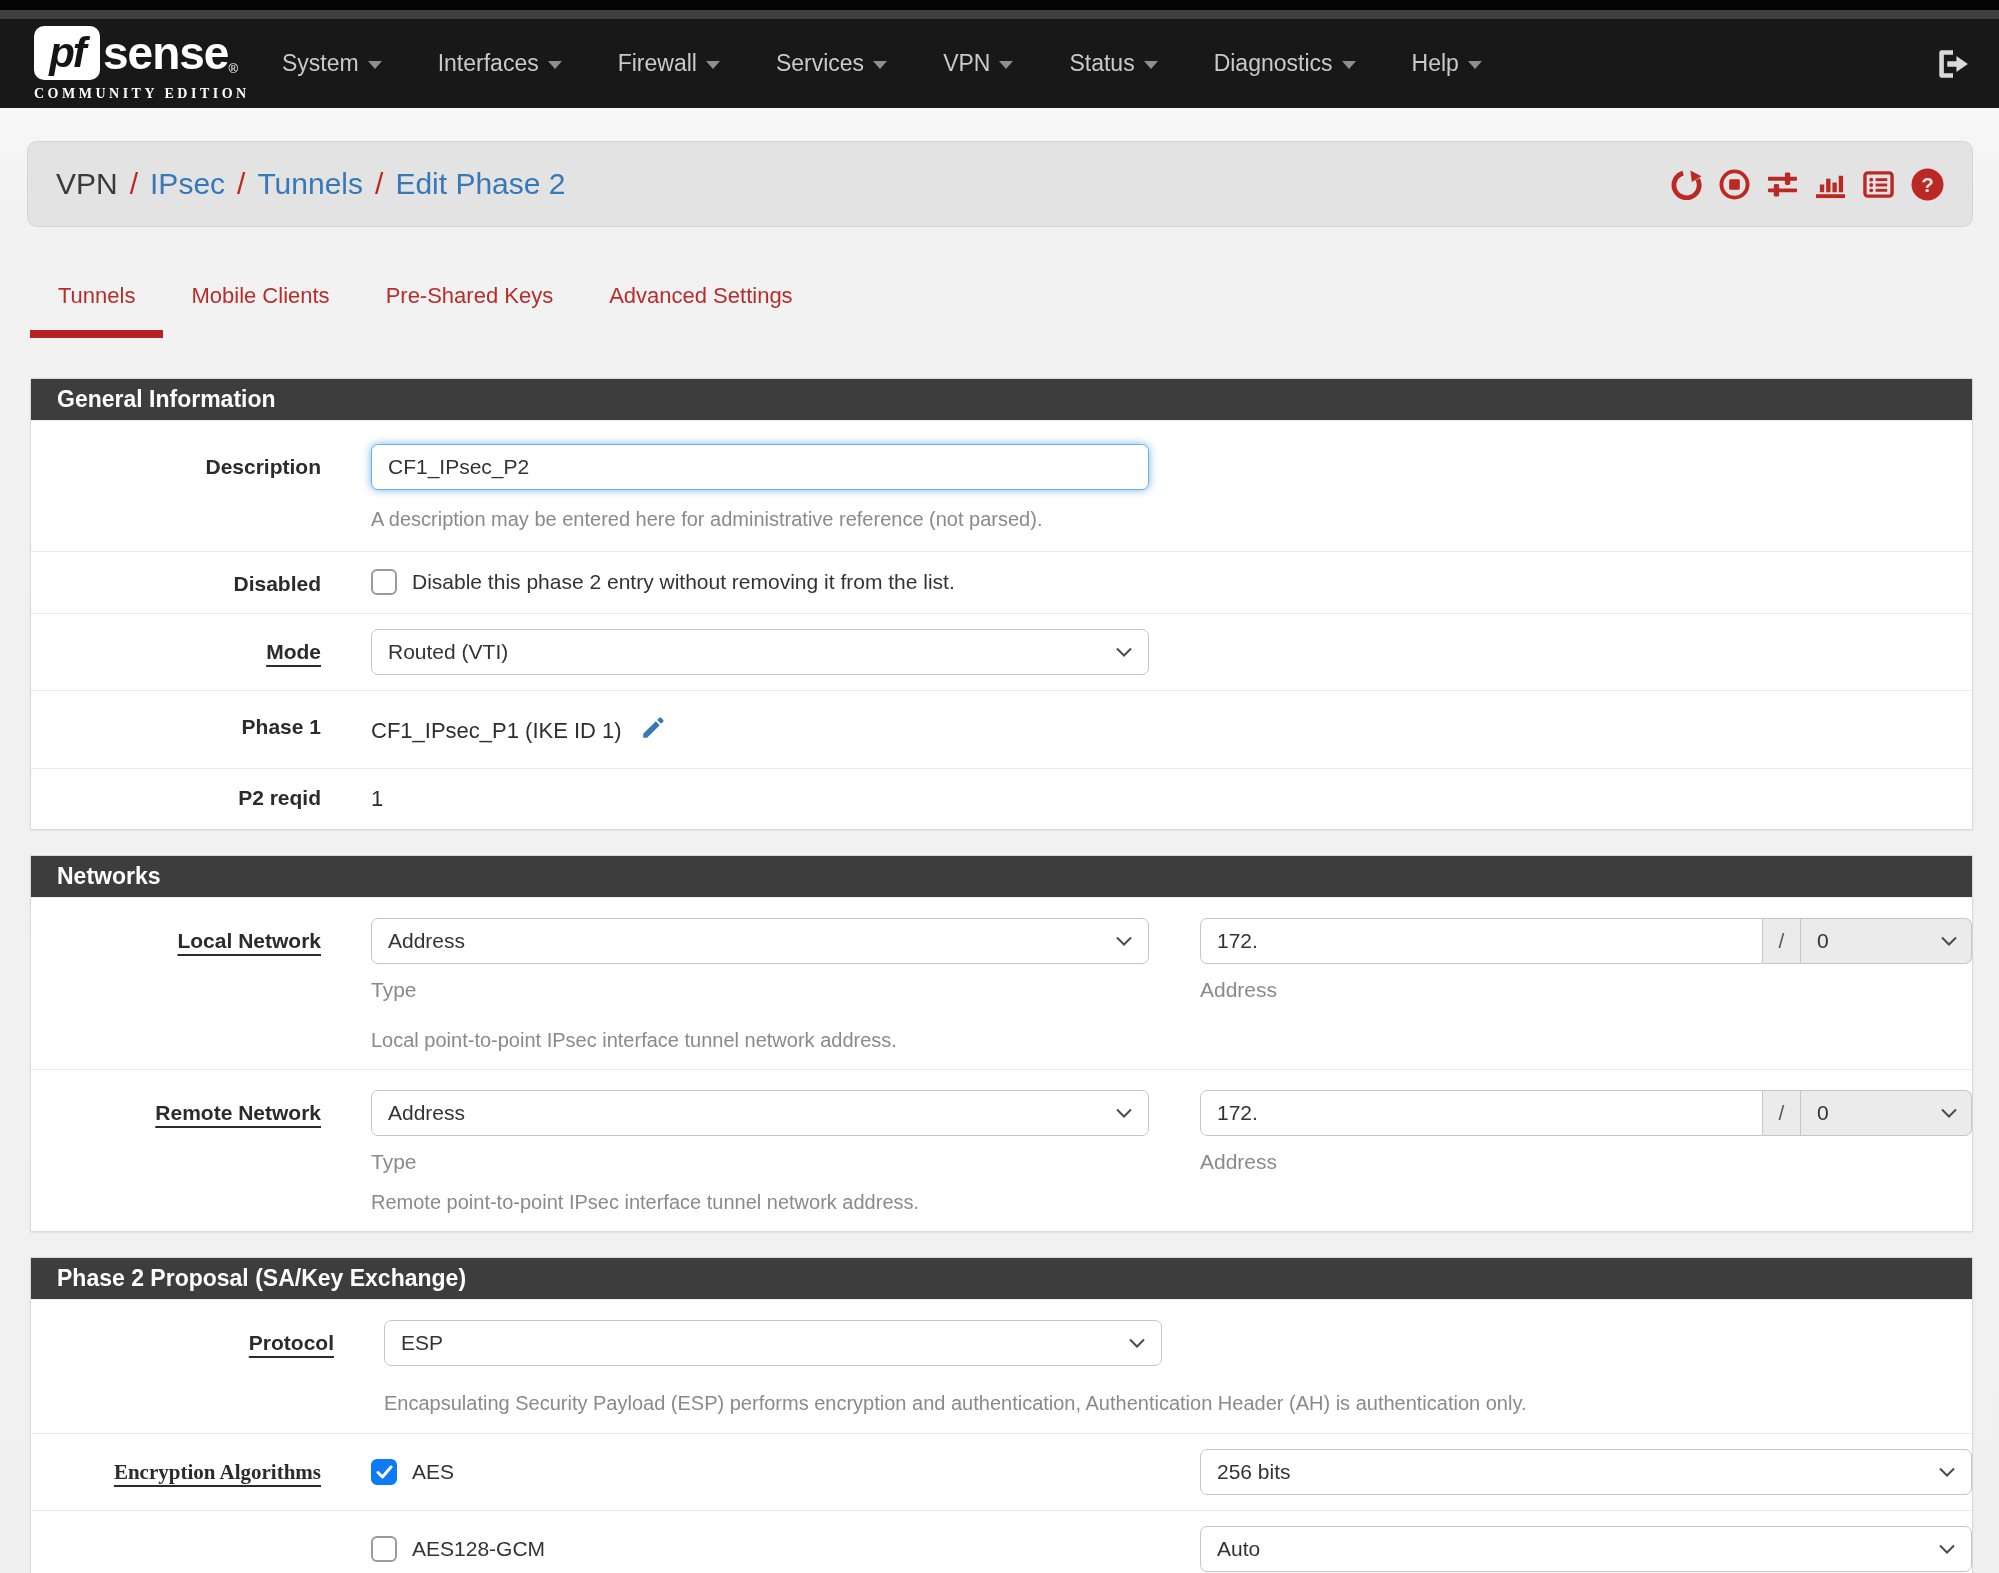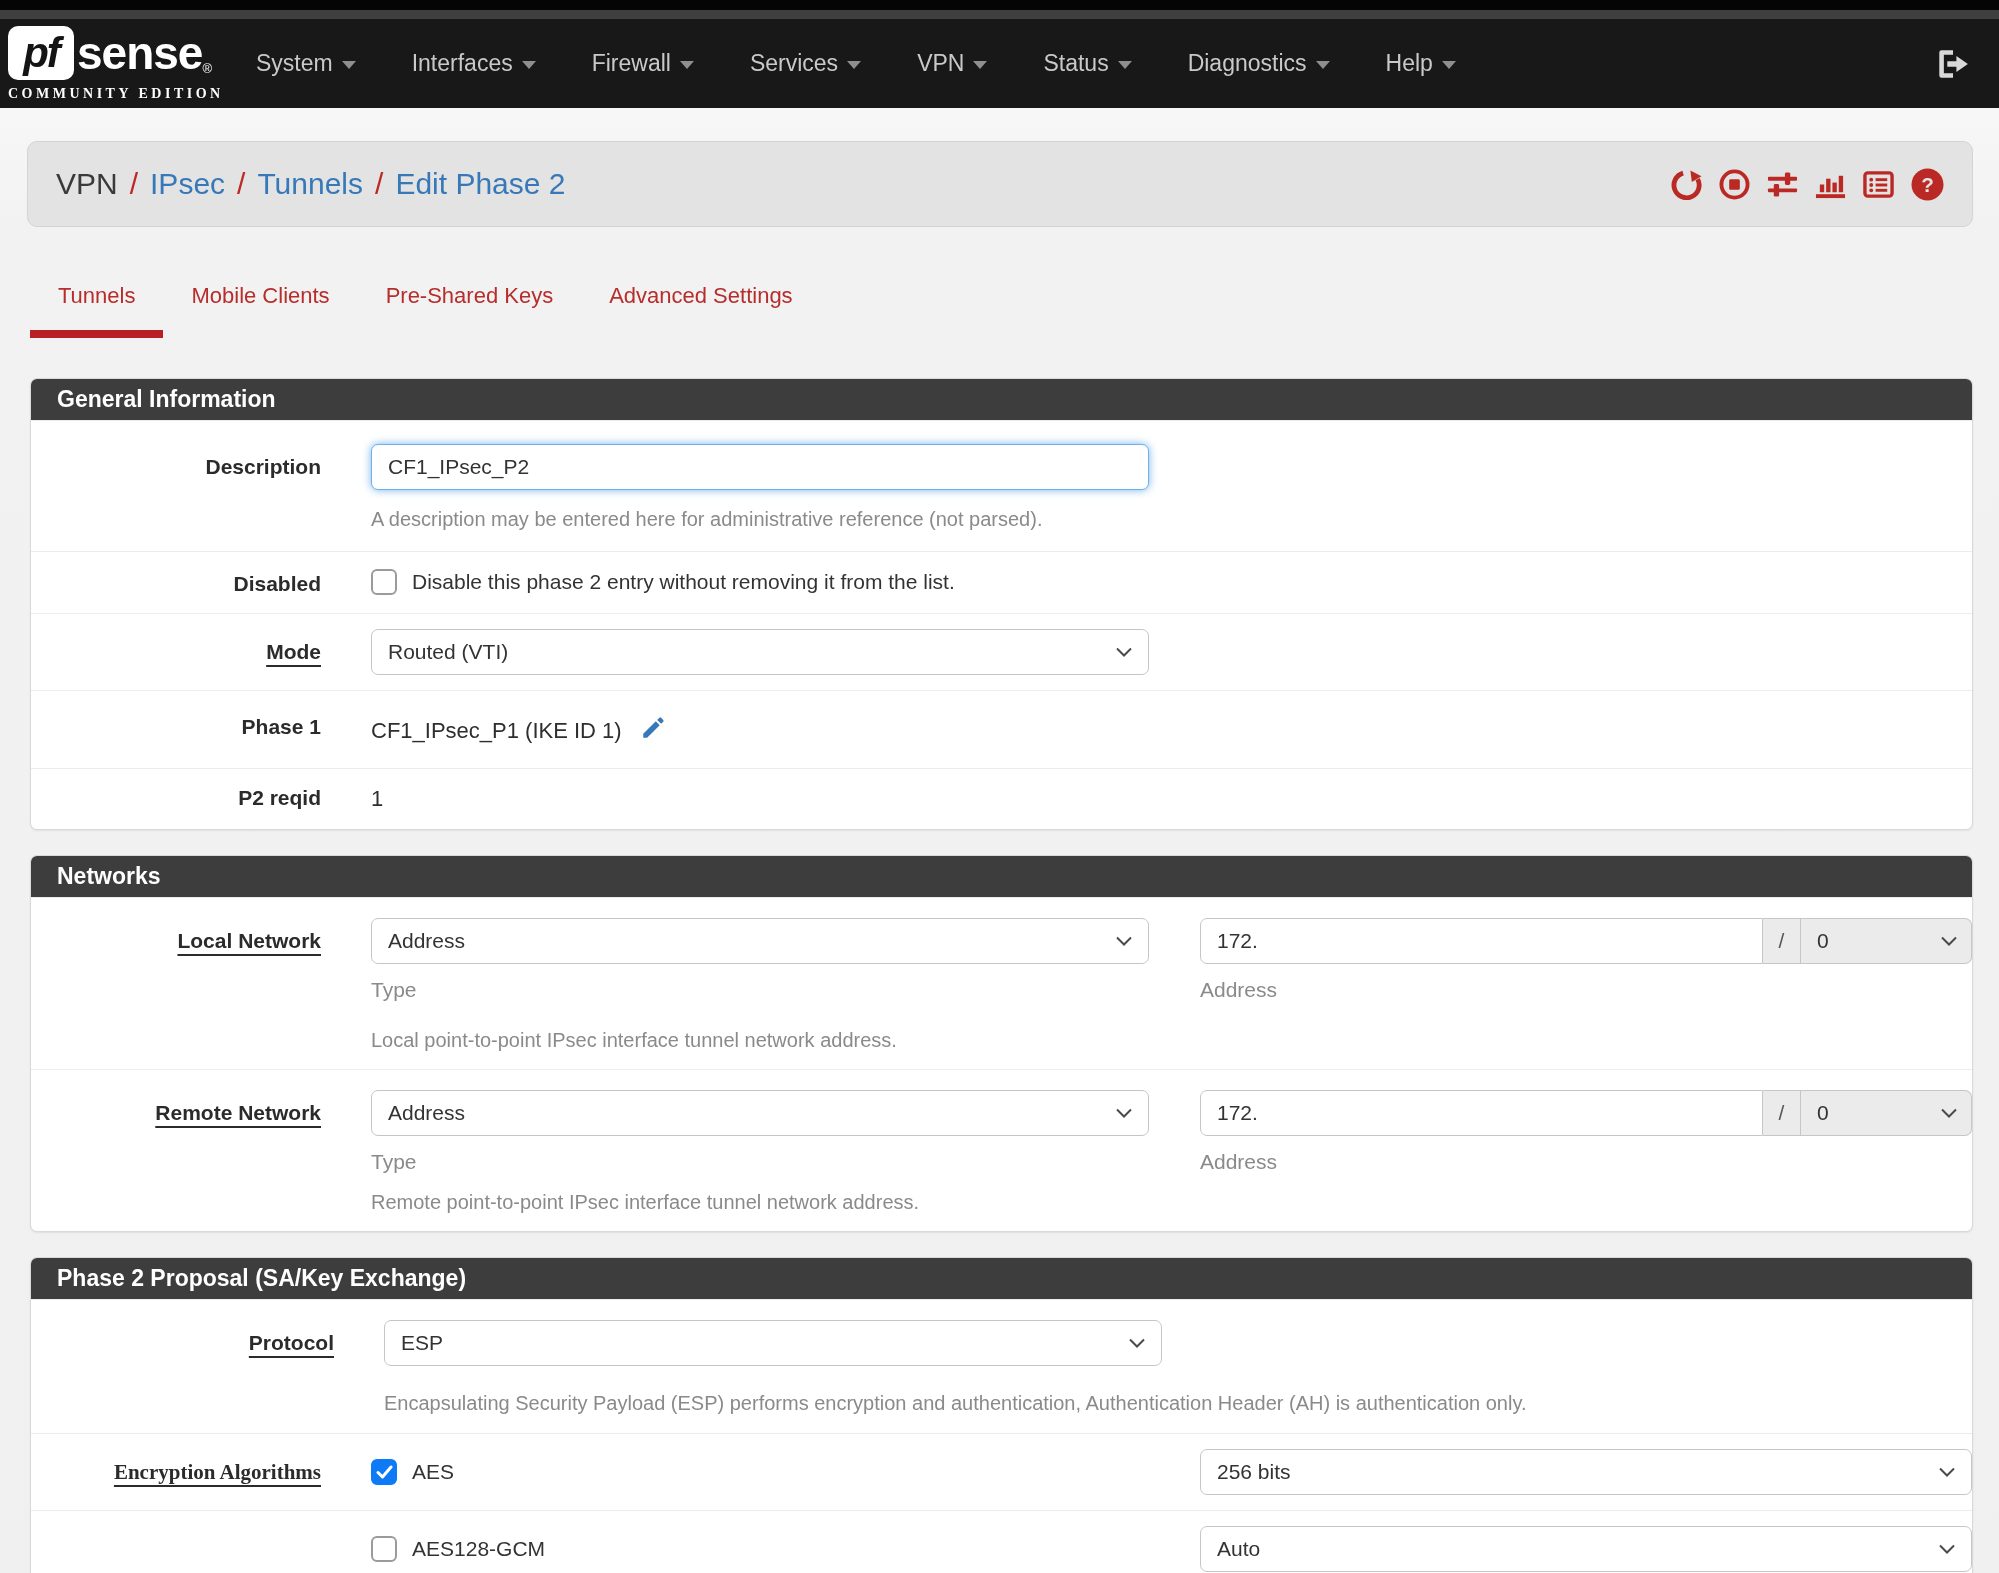--- a/index.html
+++ b/index.html
@@ -11,21 +11,21 @@
   }
   .page { width: 1999px; height: 1573px; overflow: hidden; background: linear-gradient(#fcfcfc, #f2f2f2 220px, #f0f0f0); }
 
   
   .top-edge   { height: 10px; background: #050505; }
   .top-strip  { height: 9px;  background: #3f3f3f; }
   .navbar {
     height: 89px; background: #181818;
     display: flex; align-items: center;
   }
-  .brand { display: flex; flex-direction: column; margin-left: 8px; width: 212px; }
+  .brand { display: flex; flex-direction: column; margin-left: 34px; width: 212px; }
   .brand-row { display: flex; align-items: center; }
   .pf-box {
     width: 66px; height: 54px; background: #ffffff; border-radius: 10px;
     display: flex; align-items: center; justify-content: center;
   }
   .pf-box span { font-size: 42px; font-weight: 700; font-style: italic; color: #141414; letter-spacing: -2px; }
   .sense { font-size: 46px; font-weight: 700; color: #ffffff; letter-spacing: -1px; margin-left: 3px; }
   .reg { font-size: 13px; color: #fff; align-self: flex-end; margin-bottom: 4px; }
   .brand-sub { font-size: 14px; font-weight: 700; letter-spacing: 3.5px; color: #ffffff; margin-top: 6px; white-space: nowrap; font-family: Liberation Serif, serif; }
   .nav-menu { display: flex; align-items: center; gap: 56px; margin-left: 36px; }
@@ -56,21 +56,21 @@
   .tabs { margin: 0 30px; padding-top: 56px; display: flex; }
   .tab {
     font-size: 22px; color: #b72d2b; padding: 0 28px 21px 28px; cursor: pointer;
     border-bottom: 8px solid transparent; white-space: nowrap;
   }
   .tab.active { border-bottom-color: #b72025; }
 
   
   .panel {
     margin: 0 26px 25px 30px; background: #ffffff;
-    border: 1px solid #d9d9d9; border-radius: 7px;
+    border: 1px solid #d9d9d9; border-radius: 1px;
     box-shadow: 0 1px 2px rgba(0,0,0,.07);
     overflow: hidden;
   }
   .panel-first { margin-top: 40px; }
   .panel-head {
     background: #3e3d3d; color: #ffffff; font-weight: 700; font-size: 23px;
     height: 41px; line-height: 41px; padding: 0 26px;
   }
   .frow { display: flex; border-top: 1px solid #ececec; }
   .frow:first-of-type { border-top: none; }

